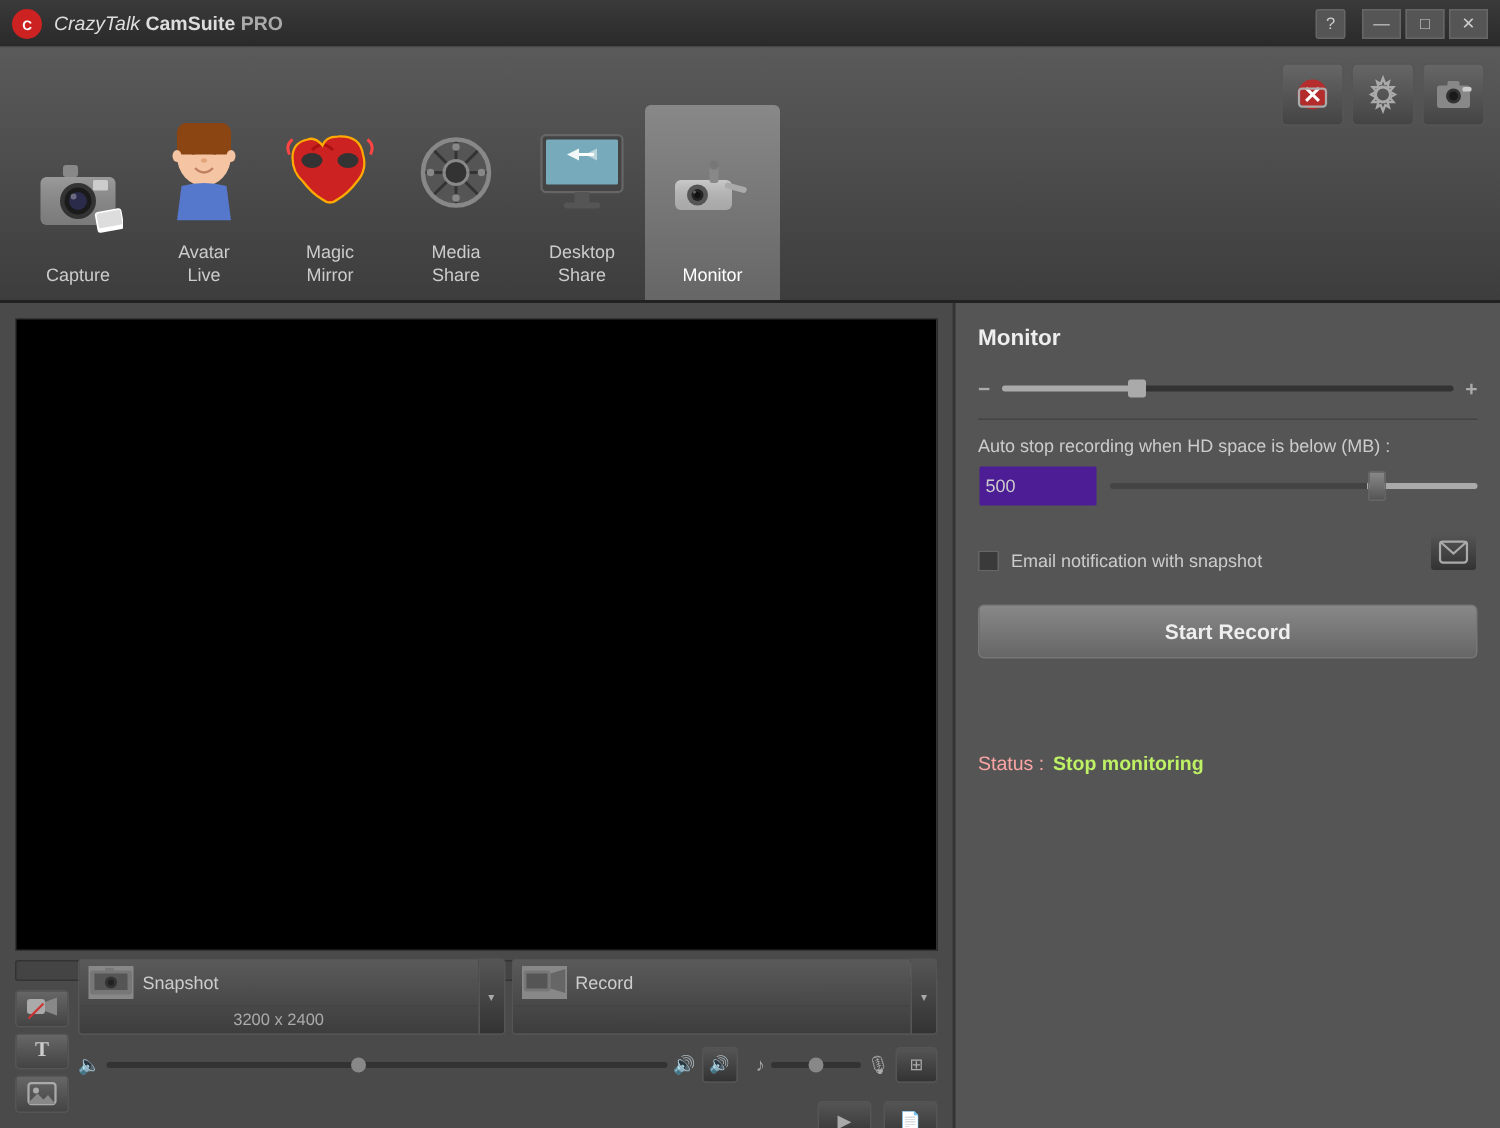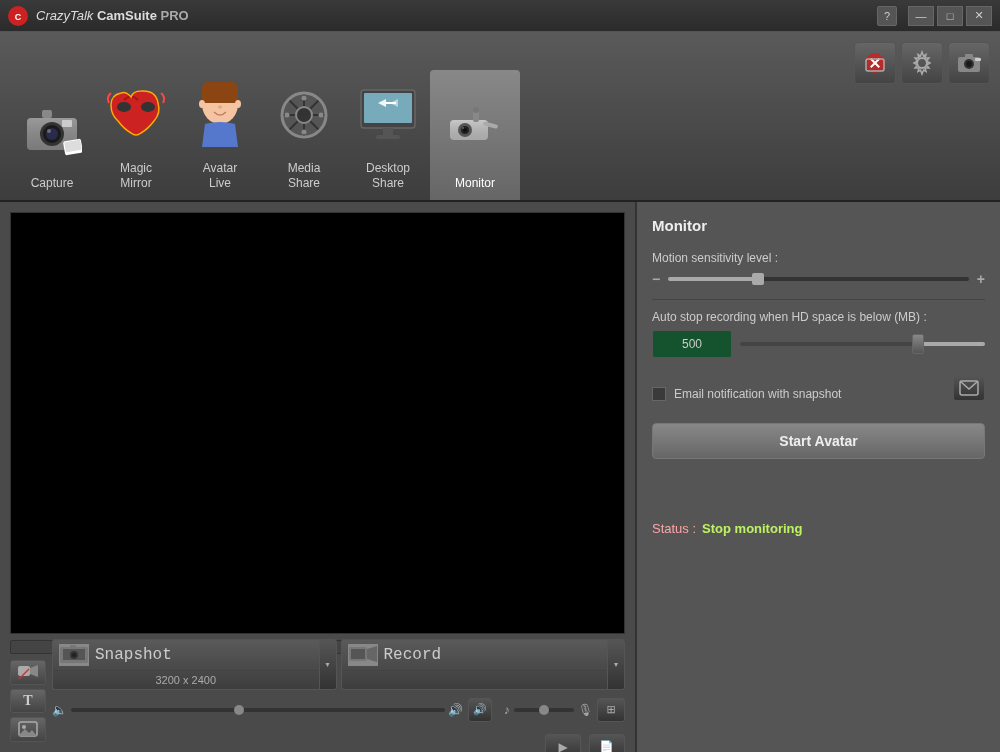--- a/index.html
+++ b/index.html
@@ -213,22 +213,21 @@
       height: 22px;
       background: #888;
       display: flex;
       align-items: center;
       justify-content: center;
       font-size: 9px;
       color: #333;
     }
     .capture-btn-label {
       color: #ccc;
-      font-size: 16px;
-      font-family: Liberation Mono, monospace;
+      font-size: 12px;
     }
     .capture-btn-size {
       padding: 3px 6px;
       color: #aaa;
       font-size: 11px;
       text-align: center;
     }
 
     .audio-row {
       display: flex;
@@ -344,25 +343,25 @@
     }
     .hd-input-row {
       display: flex;
       align-items: center;
       gap: 8px;
       margin-top: 6px;
     }
     .hd-input {
       width: 80px;
       height: 28px;
-      background: #14532d;
+      background: #4c1d95;
       border: 1px solid #555;
       color: #ccc;
       font-size: 12px;
-      text-align: center;
+      text-align: left;
       border-radius: 2px;
       padding: 0 4px;
     }
     .hd-slider {
       flex: 1;
       height: 4px;
       background: linear-gradient(to right, #444 70%, #aaa 70%);
       border-radius: 2px;
       position: relative;
     }
@@ -527,41 +526,20 @@
             <stop offset="100%" stop-color="black" stop-opacity="0.2"></stop>
           </linearGradient>
         </defs>
       </svg>
     </div>
     <div class="label">Capture</div>
   </div>
 
   <div class="nav-item">
     <div class="icon-area">
-      <svg width="60" height="60" viewBox="0 0 60 60">
-
-        <path d="M5 20 Q5 10 15 8 Q20 6 25 12 Q27 6 35 6 Q50 5 52 18 Q55 28 48 36 Q42 44 35 48 Q30 52 25 48 Q18 44 12 36 Q5 30 5 20Z" fill="#cc2222"></path>
-        <path d="M18 15 Q25 8 32 15" fill="none" stroke="#aa1111" stroke-width="2"></path>
-
-        <ellipse cx="18" cy="22" rx="7" ry="5" fill="#333"></ellipse>
-        <ellipse cx="42" cy="22" rx="7" ry="5" fill="#333"></ellipse>
-
-        <path d="M3 18 Q0 12 5 8" fill="none" stroke="#ff4444" stroke-width="2"></path>
-        <path d="M57 18 Q60 12 55 8" fill="none" stroke="#ff4444" stroke-width="2"></path>
-
-        <path d="M5 20 Q5 10 15 8 Q20 6 25 12 Q27 6 35 6 Q50 5 52 18 Q55 28 48 36 Q42 44 35 48 Q30 52 25 48 Q18 44 12 36 Q5 30 5 20Z" fill="none" stroke="#ffaa00" stroke-width="1.5"></path>
-      </svg>
-    </div>
-    <div class="label">
-      <span>Magic</span><br><span>Mirror</span>
-    </div>
-  </div>
-
-  <div class="nav-item">
-    <div class="icon-area">
       <svg width="50" height="65" viewBox="0 0 50 65">
 
         <ellipse cx="25" cy="22" rx="18" ry="20" fill="#f5c5a3"></ellipse>
         <ellipse cx="25" cy="20" rx="18" ry="20" fill="#f5c5a3"></ellipse>
 
         <circle cx="18" cy="18" r="3" fill="#5a3a1a"></circle>
         <circle cx="32" cy="18" r="3" fill="#5a3a1a"></circle>
         <circle cx="19" cy="17" r="1" fill="white"></circle>
         <circle cx="33" cy="17" r="1" fill="white"></circle>
 
@@ -573,20 +551,41 @@
         <rect x="7" y="6" width="36" height="15" fill="#8B4513"></rect>
 
         <ellipse cx="7" cy="22" rx="3" ry="4" fill="#f5c5a3"></ellipse>
         <ellipse cx="43" cy="22" rx="3" ry="4" fill="#f5c5a3"></ellipse>
 
         <path d="M10 42 Q25 38 40 42 L43 65 L7 65 Z" fill="#5577cc"></path>
       </svg>
     </div>
     <div class="label">
       <span>Avatar</span><br><span>Live</span>
+    </div>
+  </div>
+
+  <div class="nav-item">
+    <div class="icon-area">
+      <svg width="60" height="60" viewBox="0 0 60 60">
+
+        <path d="M5 20 Q5 10 15 8 Q20 6 25 12 Q27 6 35 6 Q50 5 52 18 Q55 28 48 36 Q42 44 35 48 Q30 52 25 48 Q18 44 12 36 Q5 30 5 20Z" fill="#cc2222"></path>
+        <path d="M18 15 Q25 8 32 15" fill="none" stroke="#aa1111" stroke-width="2"></path>
+
+        <ellipse cx="18" cy="22" rx="7" ry="5" fill="#333"></ellipse>
+        <ellipse cx="42" cy="22" rx="7" ry="5" fill="#333"></ellipse>
+
+        <path d="M3 18 Q0 12 5 8" fill="none" stroke="#ff4444" stroke-width="2"></path>
+        <path d="M57 18 Q60 12 55 8" fill="none" stroke="#ff4444" stroke-width="2"></path>
+
+        <path d="M5 20 Q5 10 15 8 Q20 6 25 12 Q27 6 35 6 Q50 5 52 18 Q55 28 48 36 Q42 44 35 48 Q30 52 25 48 Q18 44 12 36 Q5 30 5 20Z" fill="none" stroke="#ffaa00" stroke-width="1.5"></path>
+      </svg>
+    </div>
+    <div class="label">
+      <span>Magic</span><br><span>Mirror</span>
     </div>
   </div>
 
   <div class="nav-item">
     <div class="icon-area">
       <svg width="60" height="60" viewBox="0 0 60 60">
 
         <circle cx="30" cy="30" r="22" fill="#555" stroke="#333" stroke-width="1"></circle>
         <circle cx="30" cy="30" r="8" fill="#333"></circle>
 
@@ -777,21 +776,20 @@
 
       </div>
     </div>
   </div>
 
   <div id="right-panel">
 
     <div class="monitor-title">Monitor</div>
 
     <div>
-      <div class="setting-label">Motion sensitivity level :</div>
       <div class="sensitivity-row">
         <span class="minus-plus">−</span>
         <div class="sensitivity-slider">
           <div class="sensitivity-thumb"></div>
         </div>
         <span class="minus-plus">+</span>
       </div>
     </div>
 
     <div class="hd-space-section">
@@ -808,21 +806,21 @@
       <div class="checkbox-custom"></div>
       <span class="email-label">Email notification with snapshot</span>
       <div class="email-icon-btn">
         <svg width="20" height="16" viewBox="0 0 20 16">
           <rect x="1" y="1" width="18" height="14" rx="2" fill="none" stroke="#aaa" stroke-width="1.5"></rect>
           <polyline points="1,1 10,9 19,1" fill="none" stroke="#aaa" stroke-width="1.5"></polyline>
         </svg>
       </div>
     </div>
 
-    <div class="start-monitor-btn">Start Avatar</div>
+    <div class="start-monitor-btn">Start Record</div>
 
     <div class="status-row" style="margin-top:40px;">
       <span class="status-label">Status :</span>
       <span class="status-value">Stop monitoring</span>
     </div>
 
   </div>
 
 </div>
 

